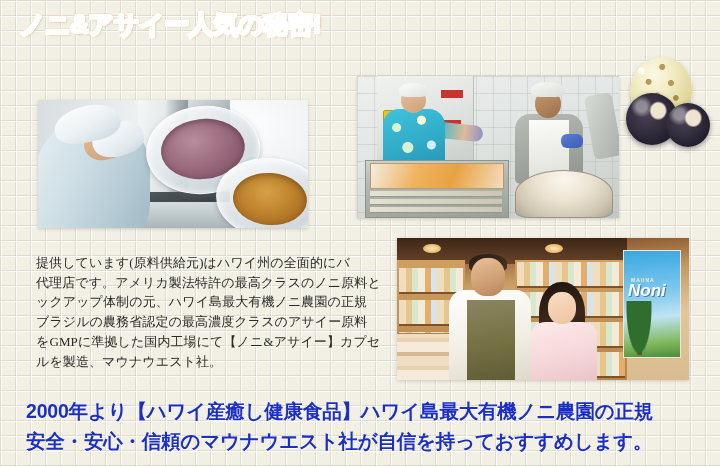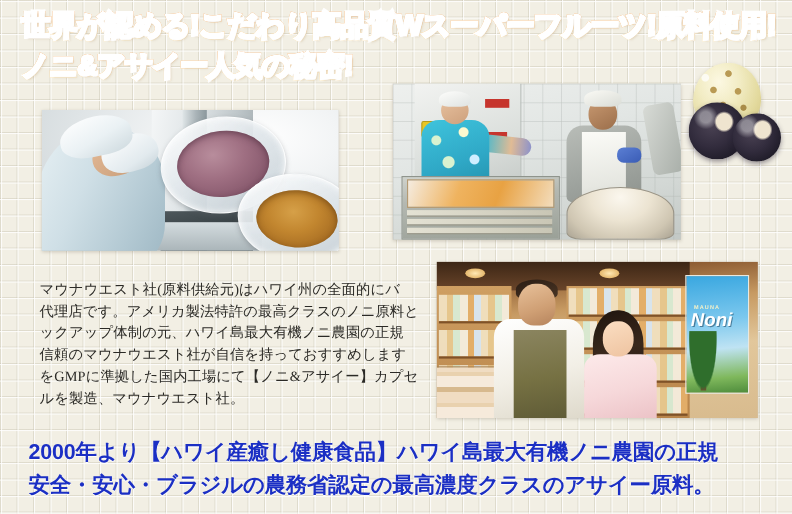--- a/index.html
+++ b/index.html
@@ -391,23 +391,20 @@
     white-space: nowrap;
     text-shadow: 0 1px 0 rgba(255,255,255,.85);
   }
 </style>
 </head>
 <body>
 
 <div id="banner">
 
   <div id="headline">
-    <div class="head-line">
-      <span class="grad">世界が認める!こだわり高品質Wスーパーフルーツ!原料使用!</span>
-    </div>
     <div class="head-line" id="head-line-2">
       <span class="grad">ノニ&amp;アサイー人気の秘密!</span>
     </div>
   </div>
 
   <div class="photo" id="photo-factory-powder">
     <div class="bg"></div>
     <div class="machine">
       <div class="machine-col"></div>
       <div class="machine-box"></div>
@@ -484,26 +481,26 @@
     </div>
   </div>
 
   <div id="fruit-cluster">
     <div id="noni-fruit"></div>
     <div class="acai" id="acai-big"></div>
     <div class="acai" id="acai-small"></div>
   </div>
 
   <div id="body-copy">
-    <p>マウナウエスト社(原料供給元)はハワイ州の全面的にバ</p>
+    <p>提供しています(原料供給元)はハワイ州の全面的にバ</p>
     <p>代理店です。アメリカ製法特許の最高クラスのノニ原料と</p>
     <p>ックアップ体制の元、ハワイ島最大有機ノニ農園の正規</p>
-    <p>信頼のマウナウエスト社が自信を持っておすすめします</p>
+    <p>ブラジルの農務省認定の最高濃度クラスのアサイー原料</p>
     <p>をGMPに準拠した国内工場にて【ノニ&amp;アサイー】カプセ</p>
     <p>ルを製造、マウナウエスト社。</p>
   </div>
 
   <div id="footer-copy">
     <div>2000年より【ハワイ産癒し健康食品】ハワイ島最大有機ノニ農園の正規</div>
-    <div>安全・安心・ブラジルの農務省認定の最高濃度クラスのアサイー原料。</div>
+    <div>安全・安心・信頼のマウナウエスト社が自信を持っておすすめします。</div>
   </div>
 
 </div>
 
 </body></html>

